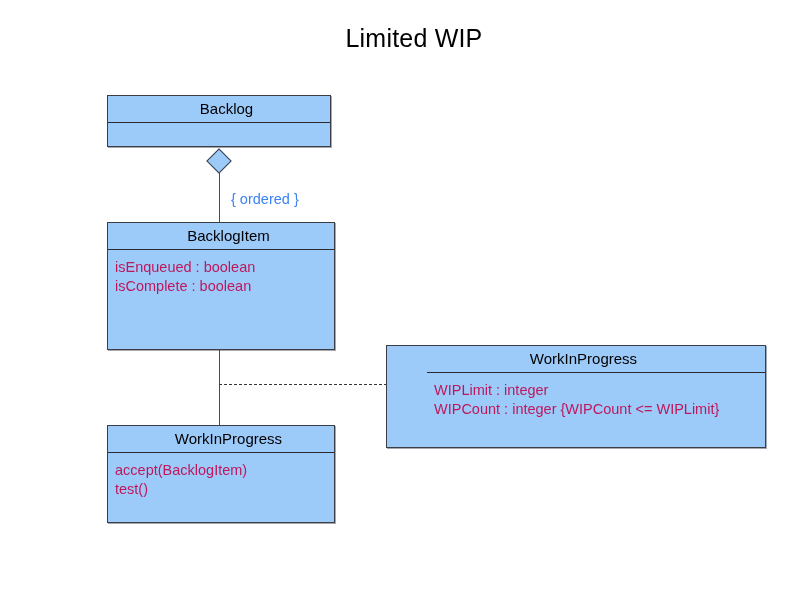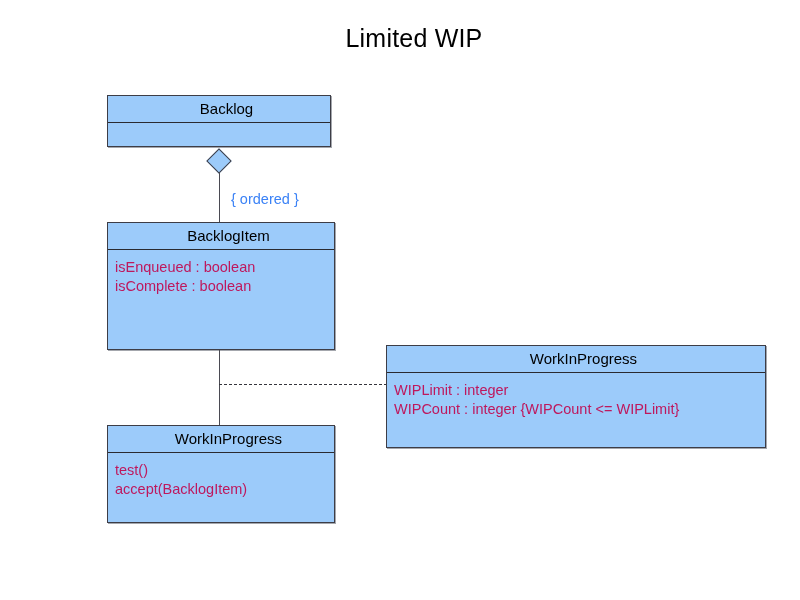--- a/index.html
+++ b/index.html
@@ -103,20 +103,21 @@
   }
 
   #class-workinprogress {
     left: 386px;
     top: 345px;
     width: 380px;
     height: 103px;
   }
   #class-workinprogress .compartment {
     height: 76px;
+    margin-left: 40px;
   }
 
   
   .connector-line {
     position: absolute;
     background: #4a4a52;
   }
   .v-line {
     width: 1px;
   }
@@ -203,22 +204,22 @@
     </div>
   </div>
 
   <div class="connector-line v-line" id="assoc-line"></div>
 
   <div id="dashed-link"></div>
 
   <div class="uml-class" id="class-developmentteam">
     <div class="class-name">WorkInProgress</div>
     <div class="compartment">
+      <div class="member">accept(BacklogItem)</div>
       <div class="member">test()</div>
-      <div class="member">accept(BacklogItem)</div>
     </div>
   </div>
 
   <div class="uml-class" id="class-workinprogress">
     <div class="class-name">WorkInProgress</div>
     <div class="compartment">
       <div class="member">WIPLimit : integer</div>
       <div class="member">WIPCount : integer {WIPCount &lt;= WIPLimit}</div>
     </div>
   </div>

